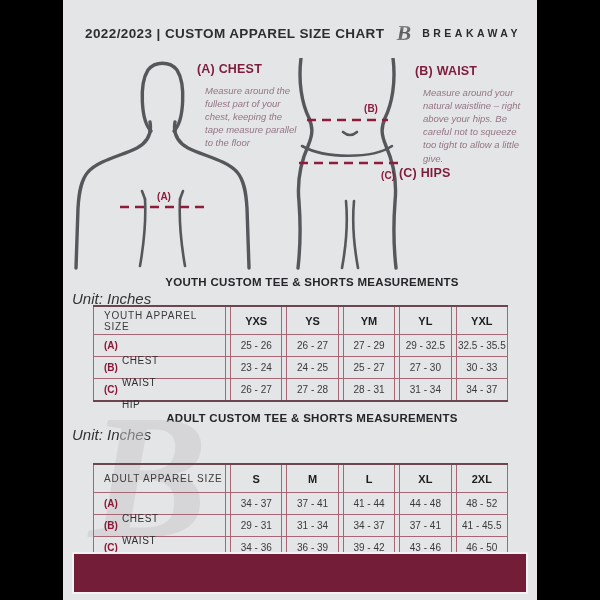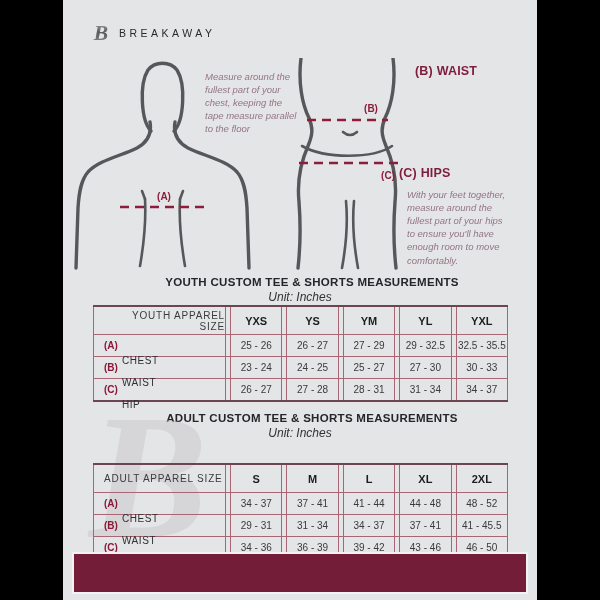--- a/index.html
+++ b/index.html
@@ -15,54 +15,54 @@
   
   .header{
     position:absolute;left:22px;right:16px;top:18px;height:30px;
     display:flex;justify-content:space-between;align-items:center;
   }
   .doc-title{
     font-size:13.5px;font-weight:bold;letter-spacing:.4px;color:#2e2e30;
     font-stretch:condensed;white-space:nowrap;
   }
   .brand{display:flex;align-items:center;gap:7px;}
-  .brand-name{font-size:10.5px;font-weight:normal;letter-spacing:3.5px;color:#2a2a2c;}
+  .brand-name{font-size:10.5px;font-weight:bold;letter-spacing:3.5px;color:#2a2a2c;}
   
   .instr{position:absolute;width:114px;}
   .instr h3{margin:0 0 6px 0;font-size:12.5px;font-weight:bold;color:#7e1c3b;letter-spacing:.2px;}
   .instr p{margin:8px;font-size:9.5px;line-height:1.38;font-style:italic;color:#937585;}
   .pos-a{left:134px;top:62px;}
   .pos-b{left:352px;top:64px;}
   .pos-c{left:336px;top:166px;width:120px;}
   .fig{position:absolute;}
   .fig-torso{left:8px;top:58px;}
   .fig-lower{left:222px;top:58px;}
   
   .sec-title{
     position:absolute;left:12px;width:100%;text-align:center;
     font-size:11.5px;font-weight:bold;color:#26262a;letter-spacing:.3px;
   }
   .sec-unit{
-    position:absolute;left:0;width:100%;text-align:center;
-    font-size:12px;font-style:italic;color:#333;
+    position:absolute;left:9px;width:100%;
+    font-size:15px;font-style:italic;color:#333;
   }
   
   .size-table{
     position:absolute;left:30px;width:415px;z-index:2;
     border-top:2px solid #6d4550;border-bottom:2px solid #6d4550;
   }
   .t-row{
     display:grid;grid-template-columns:133px repeat(5,1fr);column-gap:4px;
     border-bottom:1px solid #a86674;
   }
   .t-row:last-child{border-bottom:none;}
   .t-cell{
     border-left:1.5px solid #a86674;border-right:1.5px solid #a86674;
     display:flex;align-items:center;justify-content:center;
-    font-size:10px;color:#3a3a3c;height:21px;text-align:right;
+    font-size:10px;color:#3a3a3c;height:21px;
   }
   .t-head .t-cell{height:27px;font-weight:bold;font-size:11px;color:#1d1d1f;}
   .t-cell.lbl{justify-content:flex-start;padding-left:10px;}
   .t-head .t-cell.lbl{font-weight:normal;font-size:10px;letter-spacing:.8px;color:#3b3b3d;}
   .row-key{color:#8c1838;font-weight:bold;margin-right:4px;}
   .row-name{color:#2f2f31;letter-spacing:.6px;margin-top:30px;}
   
   .watermark{
     position:absolute;left:26px;top:388px;z-index:1;
     font-family:"Liberation Serif", serif;font-style:italic;font-weight:bold;
@@ -77,20 +77,21 @@
   svg .thin{fill:none;stroke:#56575b;stroke-width:2.6;stroke-linecap:round;}
   svg .dash{fill:none;stroke:#8e1d3c;stroke-width:2.4;stroke-dasharray:9 6;}
   svg .tag{font-family:"Liberation Sans",sans-serif;font-size:10px;font-weight:bold;fill:#8e1d3c;}
 </style>
 </head>
 <body>
 
 <div class="page">
 
   <div class="header">
+    <div class="doc-title">2022/2023  |  CUSTOM APPAREL SIZE CHART</div>
     <div class="brand">
       <svg width="27" height="30" viewBox="0 0 40 42">
         <defs>
           <linearGradient id="lg" x1="0" y1="0" x2="0" y2="1">
             <stop offset="0" stop-color="#a7a7a9"></stop>
             <stop offset="0.5" stop-color="#595a5c"></stop>
             <stop offset="1" stop-color="#8f8f91"></stop>
           </linearGradient>
         </defs>
         <text x="13" y="31" font-family="Liberation Serif, serif" font-style="italic" font-weight="bold" font-size="32" fill="url(#lg)">B</text>
@@ -119,28 +120,29 @@
     <path class="thin" d="M17 88 C40 101 88 101 107 88"></path>
     <path class="thin" d="M61 143 C63 165 61 188 57 210"></path>
     <path class="thin" d="M69 143 C67 165 69 188 73 210"></path>
     <path class="dash" d="M22 62 L103 62"></path>
     <path class="dash" d="M14 105 L113 105"></path>
     <text class="tag" x="86" y="54" text-anchor="middle">(B)</text>
     <text class="tag" x="110" y="121" text-anchor="end">(C)</text>
   </svg>
 
   <div class="instr pos-a">
+    <h3>(A) CHEST</h3>
     <p>Measure around the fullest part of your chest, keeping the tape measure parallel to the floor</p>
   </div>
   <div class="instr pos-b">
     <h3>(B) WAIST</h3>
+    <p>Measure around your natural waistline – right above your hips. Be careful not to squeeze too tight to allow a little give.</p>
   </div>
   <div class="instr pos-c">
     <h3>(C) HIPS</h3>
-    <p>With your feet together, measure around the fullest part of your hips to ensure you'll have enough room to move comfortably.</p>
   </div>
 
   <div class="watermark">B</div>
 
   <div class="sec-title" style="top:276px">YOUTH CUSTOM TEE &amp; SHORTS MEASUREMENTS</div>
   <div class="sec-unit" style="top:290px">Unit: Inches</div>
 
   <div class="size-table" style="top:305px">
     <div class="t-row t-head">
       <div class="t-cell lbl">YOUTH APPAREL SIZE</div>

